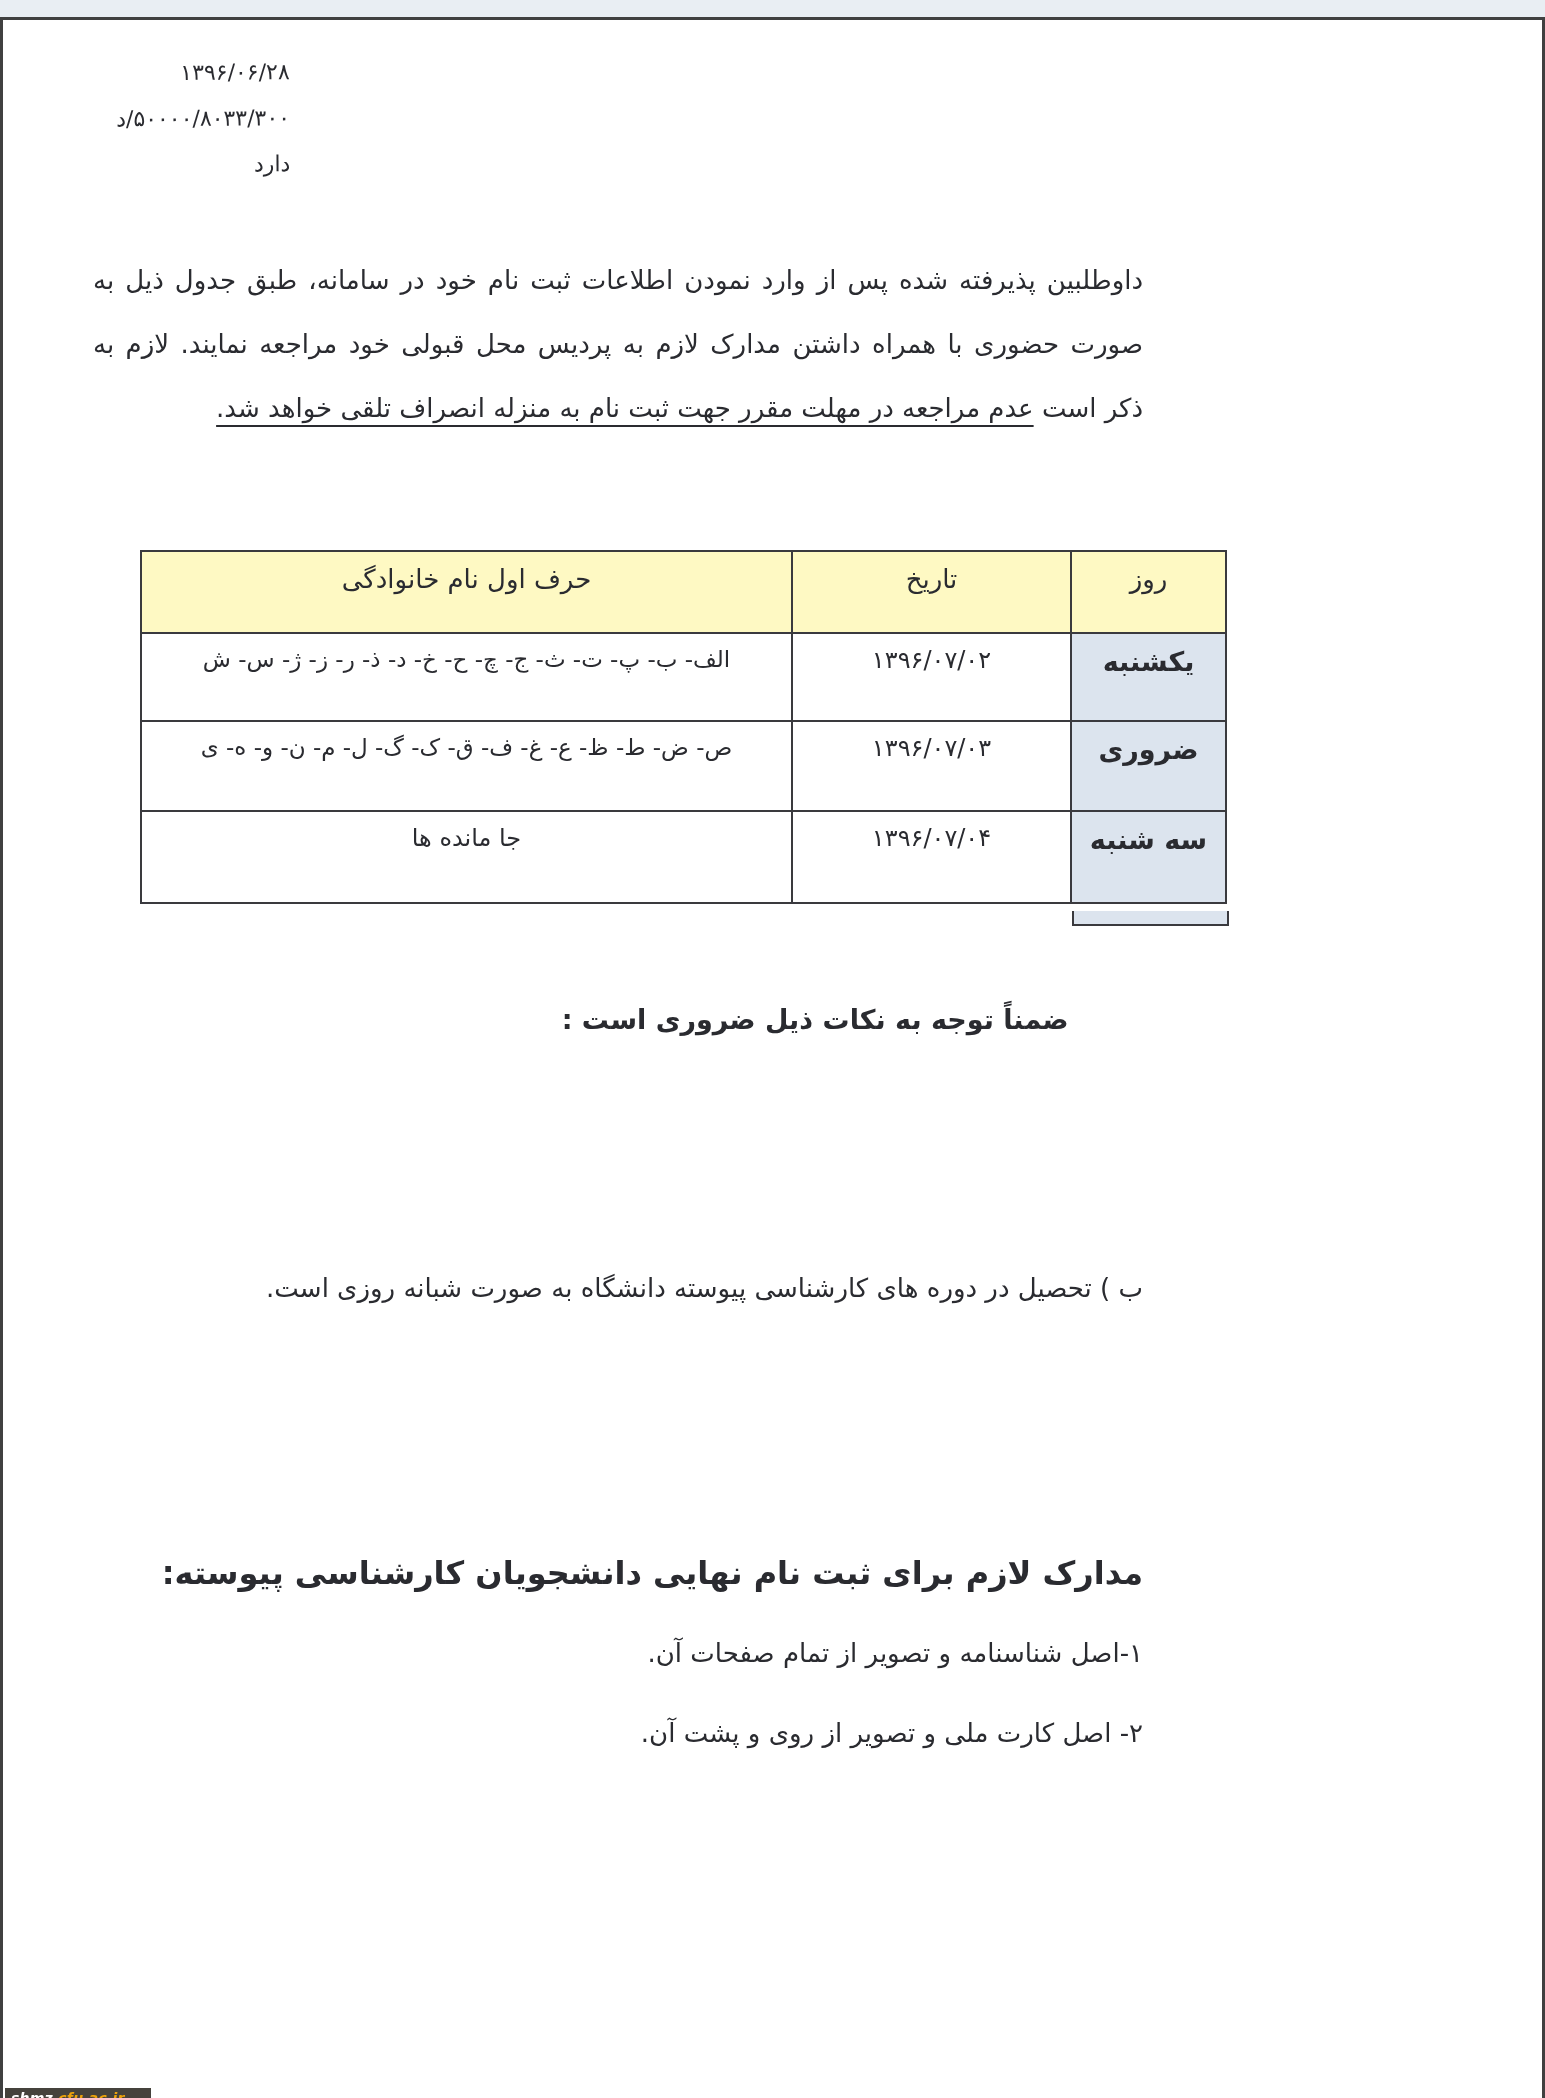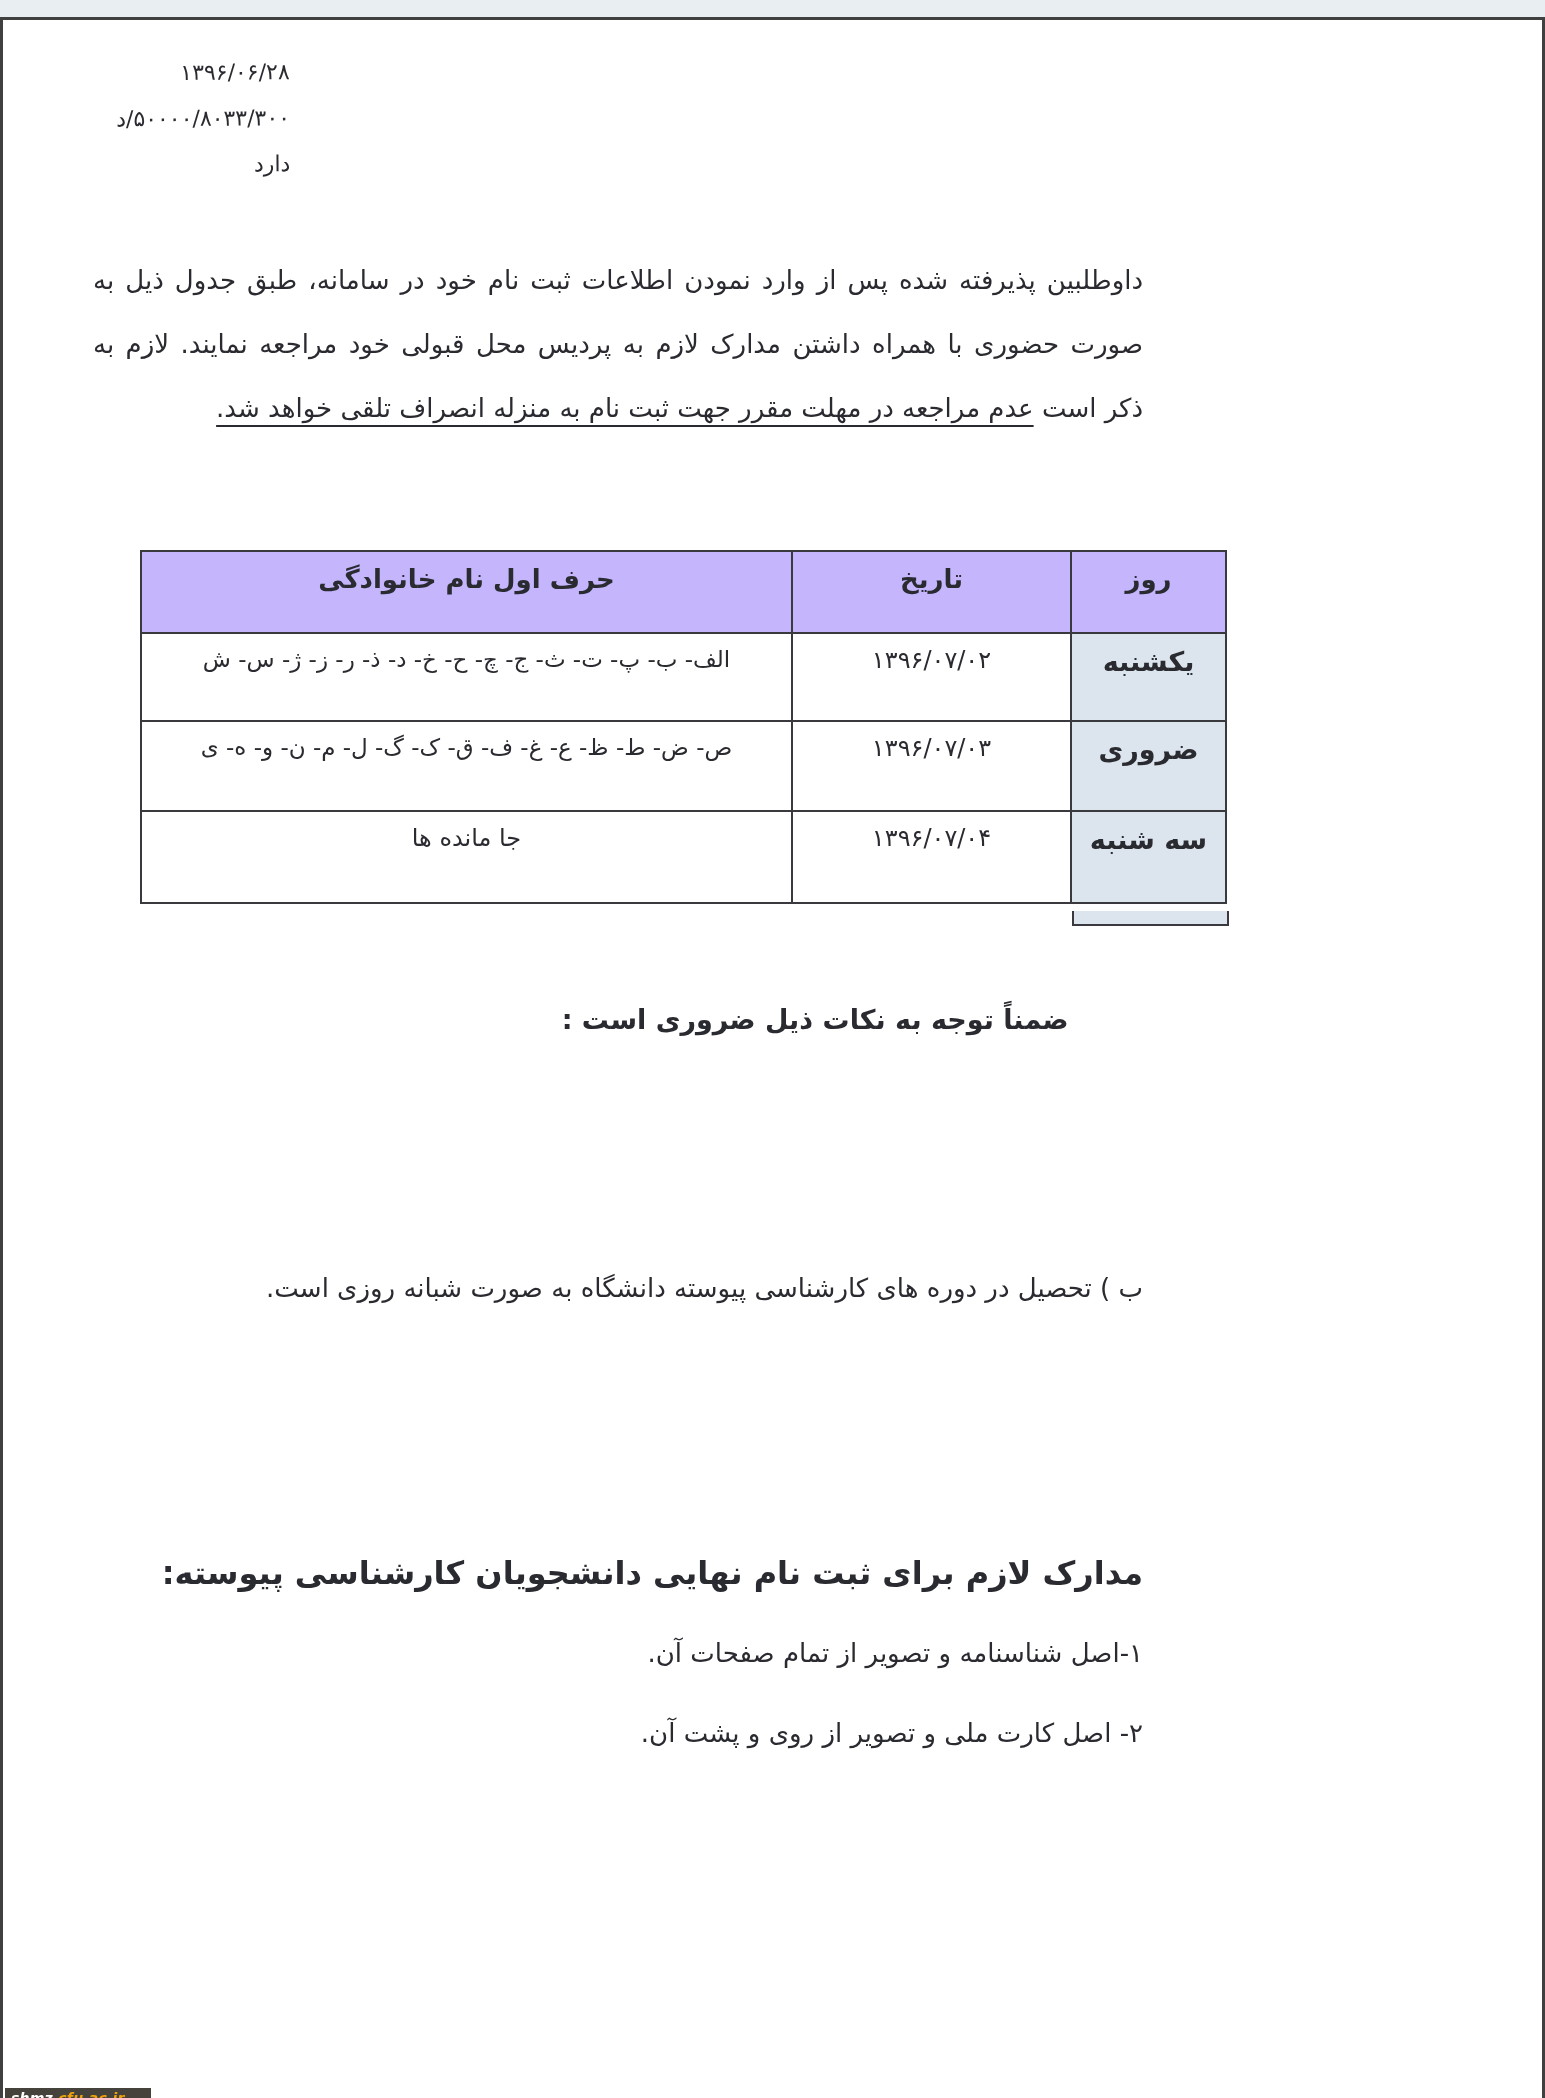--- a/index.html
+++ b/index.html
@@ -46,21 +46,21 @@
     font-size:24px;
   }
   table.sched th, table.sched td {
     border:2px solid #3a3a3e;
     vertical-align:top;
     text-align:center;
     padding:12px 6px 0 6px;
     box-sizing:border-box;
     overflow:hidden;
   }
-  table.sched th { background:#c4b5fd; font-weight:bold; font-size:26px; }
+  table.sched th { background:#fef9c3; font-weight:normal; font-size:26px; }
   td.day-cell { background:#dce4ee; font-weight:bold; font-size:27px; }
   td.letters-cell { font-size:23px; }
   td.letters-remainder { text-align:right; padding-right:12px; font-size:24px; }
   .day-stub {
     left:1069px; top:891px; width:157px; height:15px;
     background:#dce4ee;
     border:2px solid #3a3a3e; border-top:none;
     box-sizing:border-box;
   }
 

